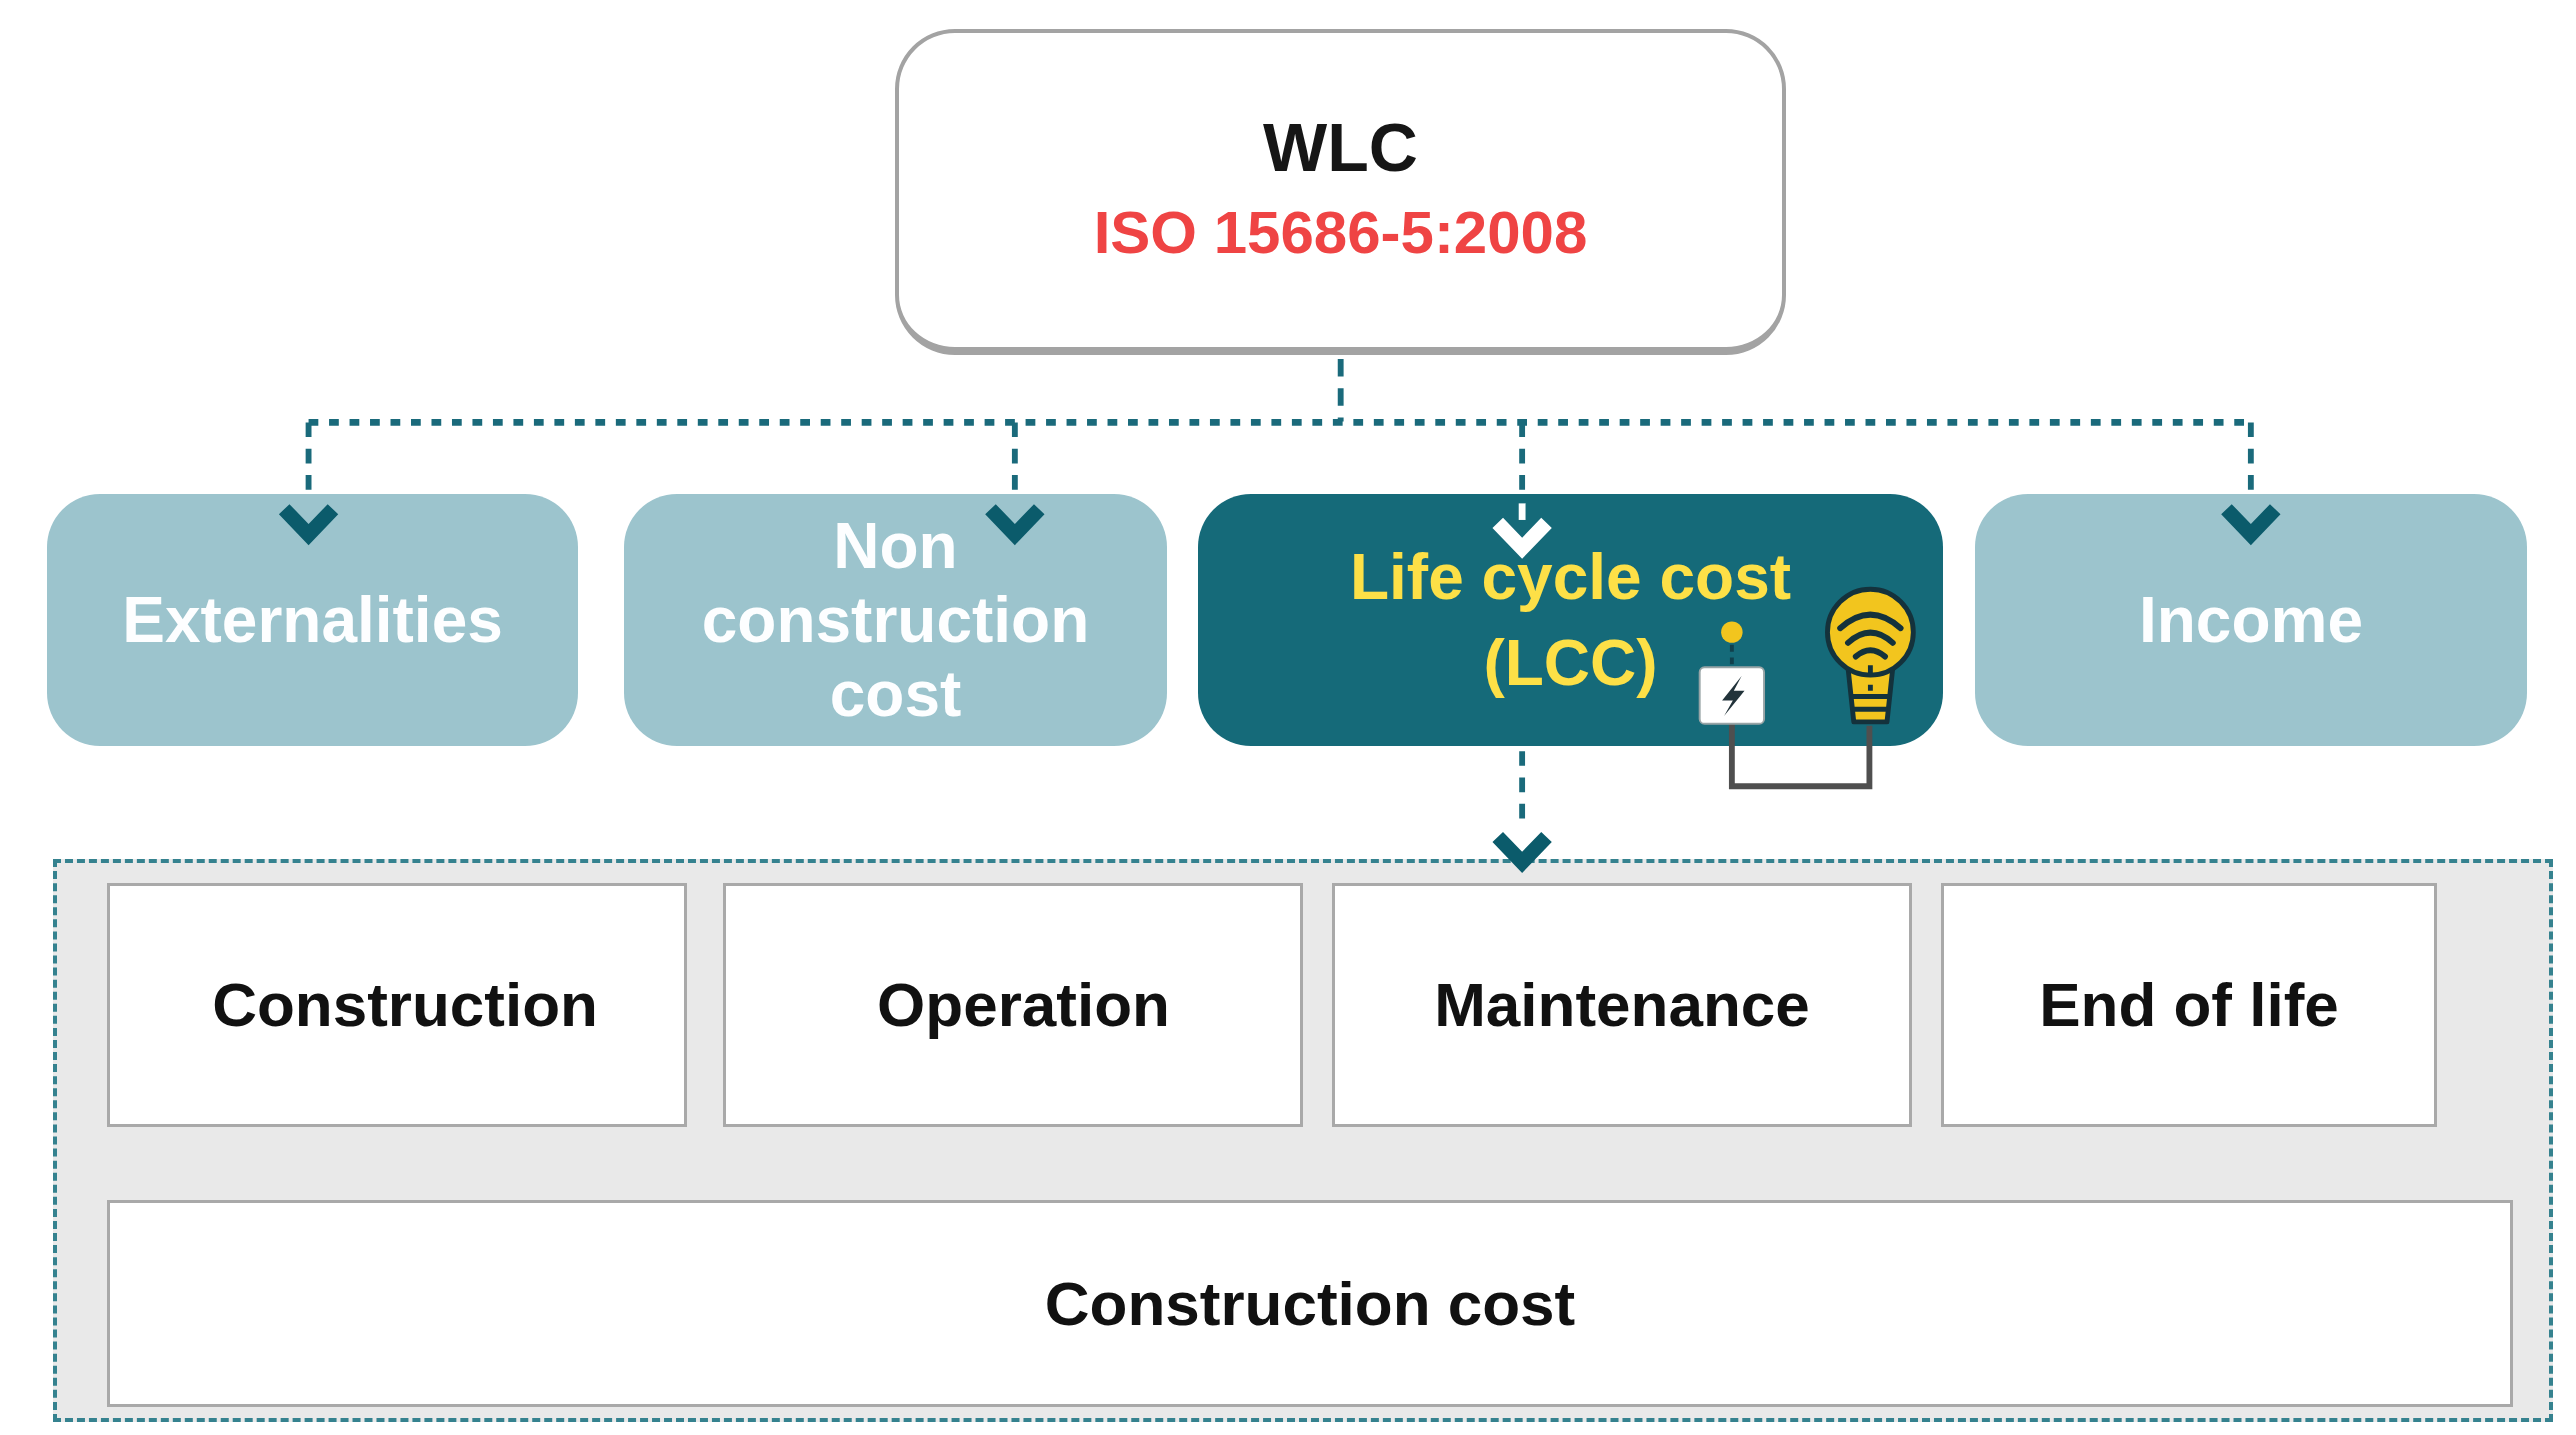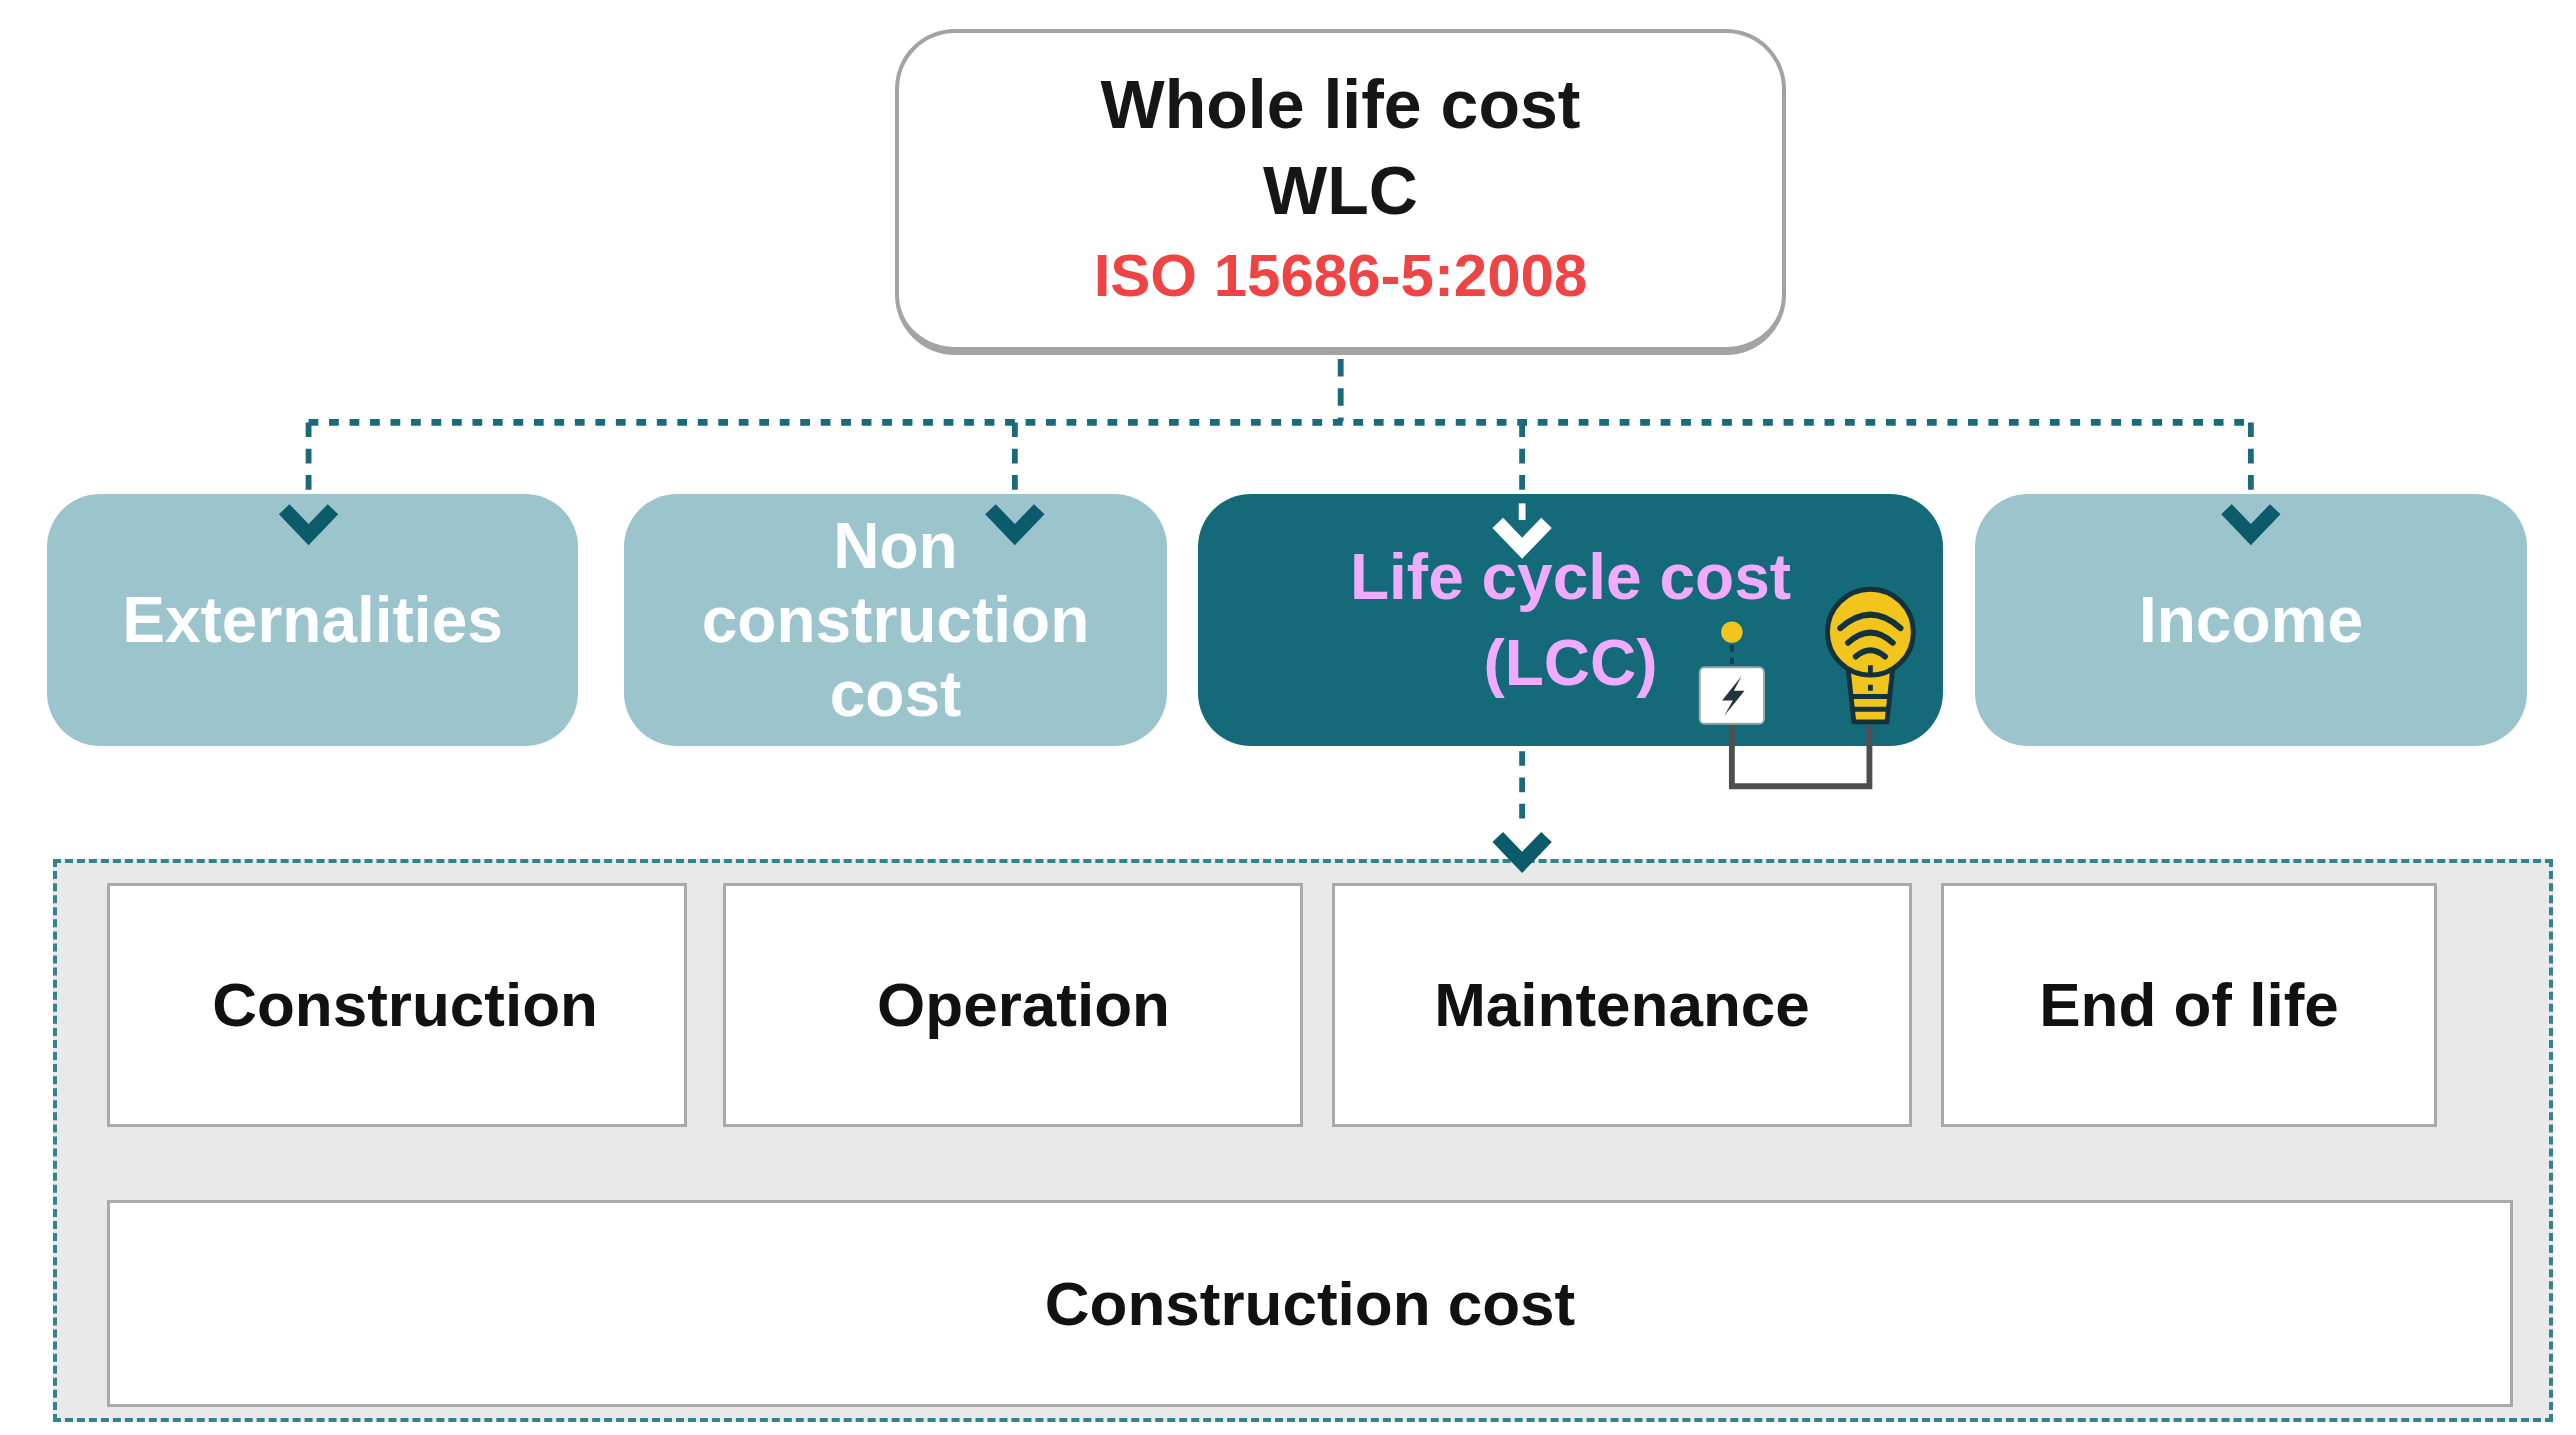--- a/index.html
+++ b/index.html
@@ -36,21 +36,21 @@
     position: absolute;
     top: 494px; height: 252px;
     box-sizing: border-box;
     border-radius: 53px;
     display: flex; align-items: center; justify-content: center;
     text-align: center;
     font-size: 64px; font-weight: 700; color: #fdfeff;
     line-height: 74px;
   }
   .branch.light { background: #9cc4cd; }
-  .branch.dark  { background: #156a79; color: #f0abfc; }
+  .branch.dark  { background: #156a79; color: #fde047; }
   .branch-ext    { left: 47px;   width: 531px; }
   .branch-noncon { left: 624px;  width: 543px; }
   .branch-noncon .lbl { max-width: 488px; }
   .branch-lcc    { left: 1198px; width: 745px; }
   .branch-lcc .lcc-lines { line-height: 86px; }
   .branch-income { left: 1975px; width: 552px; }
   
   .lcc-scope {
     position: absolute;
     left: 53px; top: 859px;
@@ -81,21 +81,20 @@
     pointer-events: none;
     z-index: 5;
   }
 </style>
 </head>
 <body>
 
 <div class="canvas">
 
   <div class="wlc-box">
-    <div class="wlc-title">Whole life cost</div>
     <div class="wlc-abbr">WLC</div>
     <div class="wlc-standard">ISO 15686-5:2008</div>
   </div>
 
   <div class="branch light branch-ext">
     <span class="lbl">Externalities</span>
   </div>
 
   <div class="branch light branch-noncon">
     <span class="lbl">Non construction cost</span>

